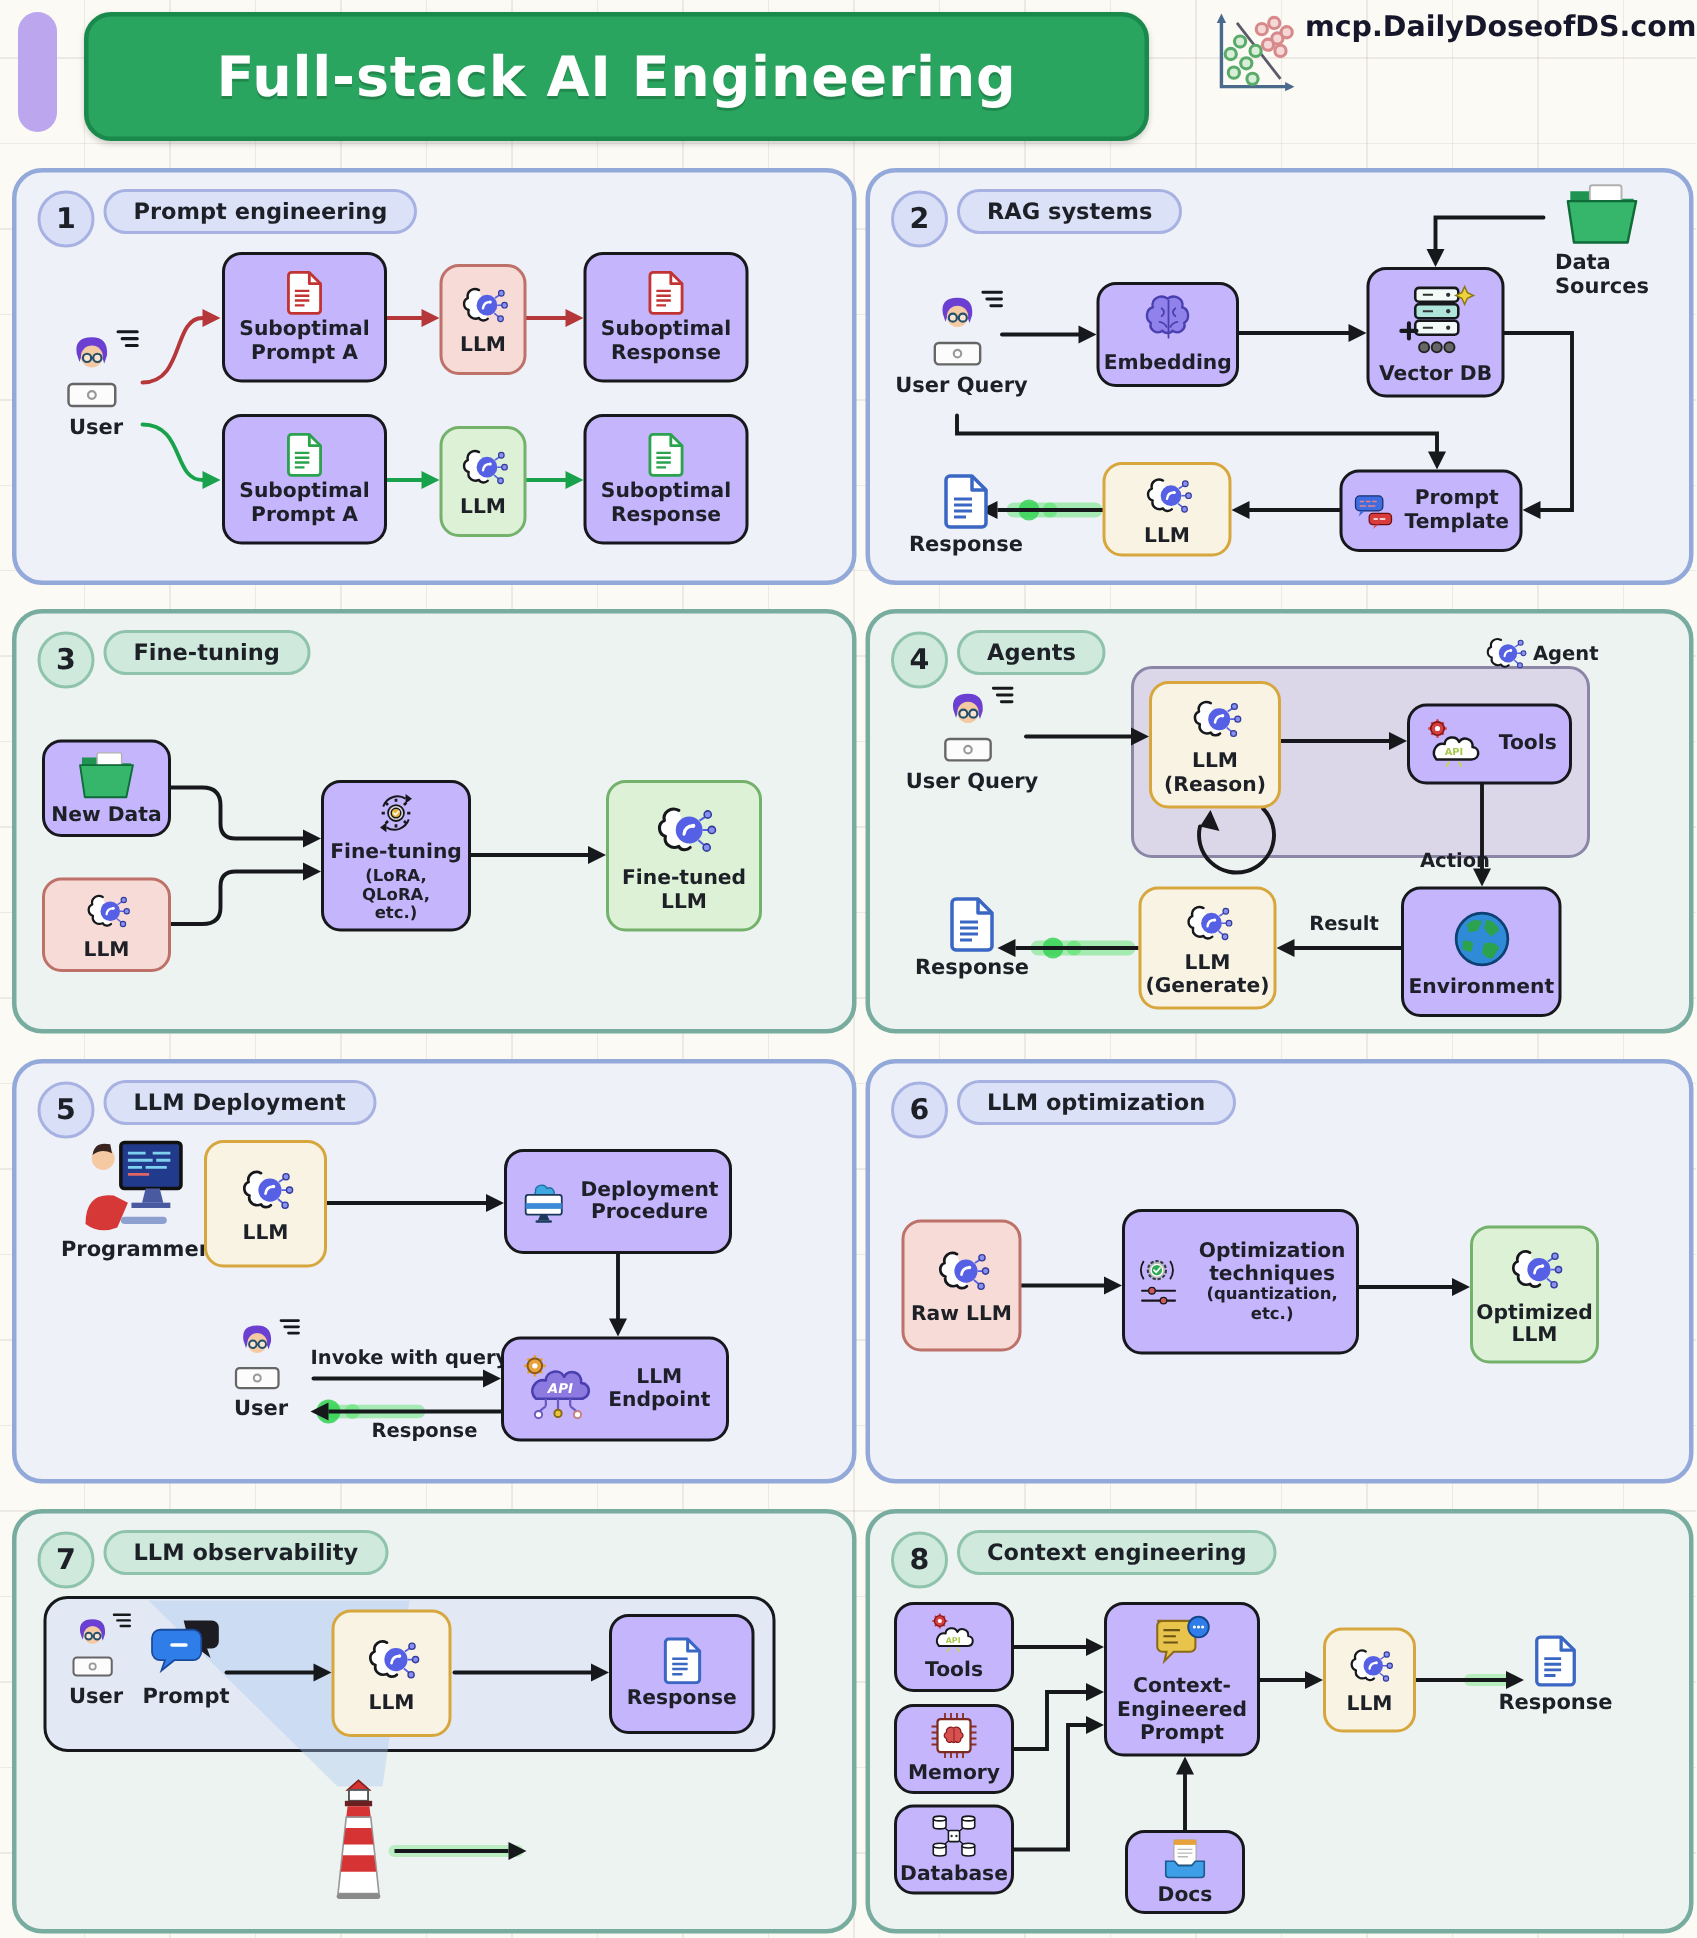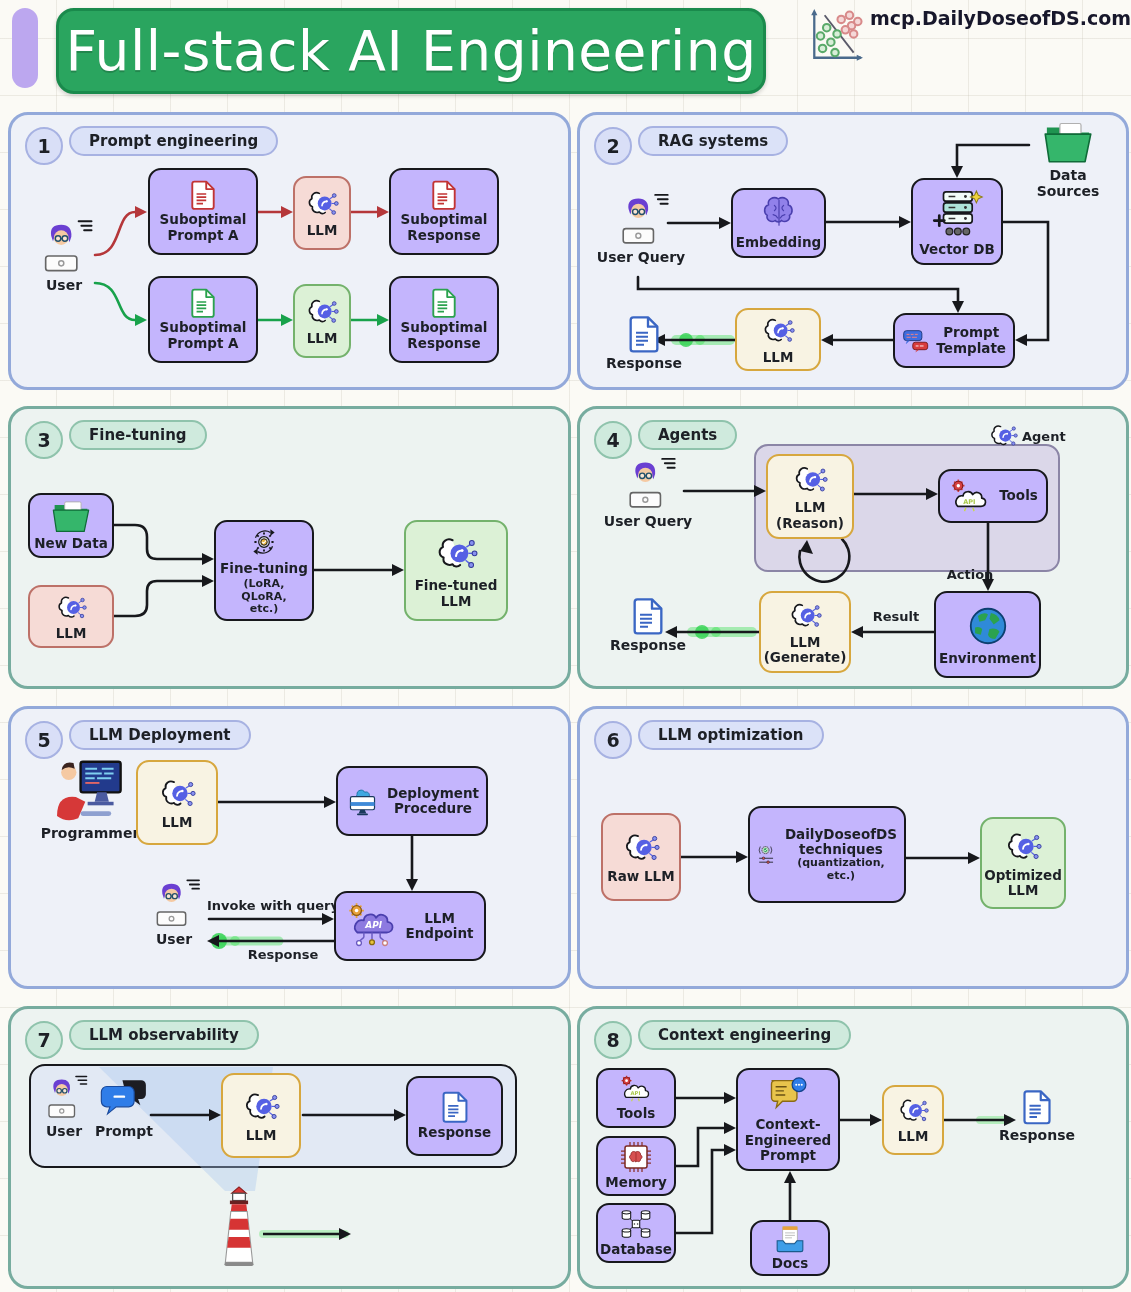--- a/index.html
+++ b/index.html
@@ -10,21 +10,21 @@
       repeating-linear-gradient(0deg,transparent 0 56px, rgba(190,185,170,.25) 56px 57px),
       repeating-linear-gradient(90deg,transparent 0 56px, rgba(190,185,170,.25) 56px 57px),
       #fbfaf5;
   }
   .abs{position:absolute;}
   
   .accent-bar{left:12px;top:8px;width:26px;height:80px;border-radius:14px;background:#bca7ef;}
   .title-box{left:56px;top:8px;width:704px;height:80px;border-radius:18px;
     background:#2aa55f;border:3px solid #1a8a4c;display:flex;align-items:center;justify-content:center;
     box-shadow:0 2px 4px rgba(0,0,0,.18);}
-  .title-box span{font-size:55px;font-weight:400;color:#ffffff;letter-spacing:.5px;
+  .title-box span{font-size:37px;font-weight:700;color:#ffffff;letter-spacing:.5px;
     text-shadow:0 2px 0 rgba(0,0,0,.18);white-space:nowrap;}
   .brand{left:806px;top:7px;display:flex;align-items:flex-start;gap:6px;}
   .brand span{font-size:19px;font-weight:800;color:#17172b;white-space:nowrap;}
   
   .panel{border-radius:20px;border:3px solid;}
   .panel.blue{border-color:#93a9da;background:#eef1f8;}
   .panel.green{border-color:#77ac9f;background:#edf3f1;}
   .badge{left:14px;top:12px;width:34px;height:34px;border-radius:50%;display:flex;align-items:center;
     justify-content:center;font-weight:800;font-size:19px;border:2px solid;}
   .badge.blue{background:#d9dff7;border-color:#a7b2e2;}
@@ -35,21 +35,21 @@
   .pill.green{background:#cfeadd;border-color:#8fc3ac;}
   
   .node{display:flex;flex-direction:column;align-items:center;justify-content:center;gap:2px;
     background:#c4b5fd;border:2.5px solid #17181c;border-radius:13px;padding:3px;box-sizing:border-box;}
   .node.h{flex-direction:row;gap:7px;padding:3px 7px;}
   .node.pink{background:#f6dbd6;border-color:#bd7168;}
   .node.greenbox{background:#dcf1d6;border-color:#74b26c;}
   .node.cream{background:#f8f3e3;border-color:#d7a73e;}
   .nl{font-size:13.5px;font-weight:700;line-height:1.14;text-align:center;white-space:pre-line;}
   .nl.sub{font-size:11px;font-weight:700;}
-  .flab{font-weight:700;font-size:14px;text-align:center;white-space:pre-line;}
+  .flab{font-weight:700;font-size:14px;text-align:left;white-space:pre-line;}
   .albl{font-weight:700;font-size:13px;text-align:center;white-space:nowrap;}
   .iconlab{display:flex;flex-direction:column;align-items:center;gap:2px;}
   .lay{position:absolute;left:0;top:0;z-index:2;}
   .znode{z-index:3;}
   .zcont{z-index:1;}
   svg.ic{display:block;}
   svg text{font-family:"DejaVu Sans",sans-serif;}
 </style>
 </head>
 <body>
@@ -613,21 +613,21 @@
       <svg class="ic" width="40" height="38">
           <use href="#sym-llm"></use>
         </svg>
       <div class="nl">Raw LLM</div>
     </div>
     <div class="abs node h znode" style="left:168px;top:97px;width:158px;height:97px">
       <svg class="ic" width="52" height="56">
           <use href="#sym-optimize"></use>
         </svg>
       <div>
-        <div class="nl">DailyDoseofDS
+        <div class="nl">Optimization
 techniques</div>
         <div class="nl sub">(quantization,
 etc.)</div>
       </div>
     </div>
     <div class="abs node greenbox znode" style="left:400px;top:108px;width:86px;height:92px">
       <svg class="ic" width="40" height="38">
           <use href="#sym-llm"></use>
         </svg>
       <div class="nl">Optimized

